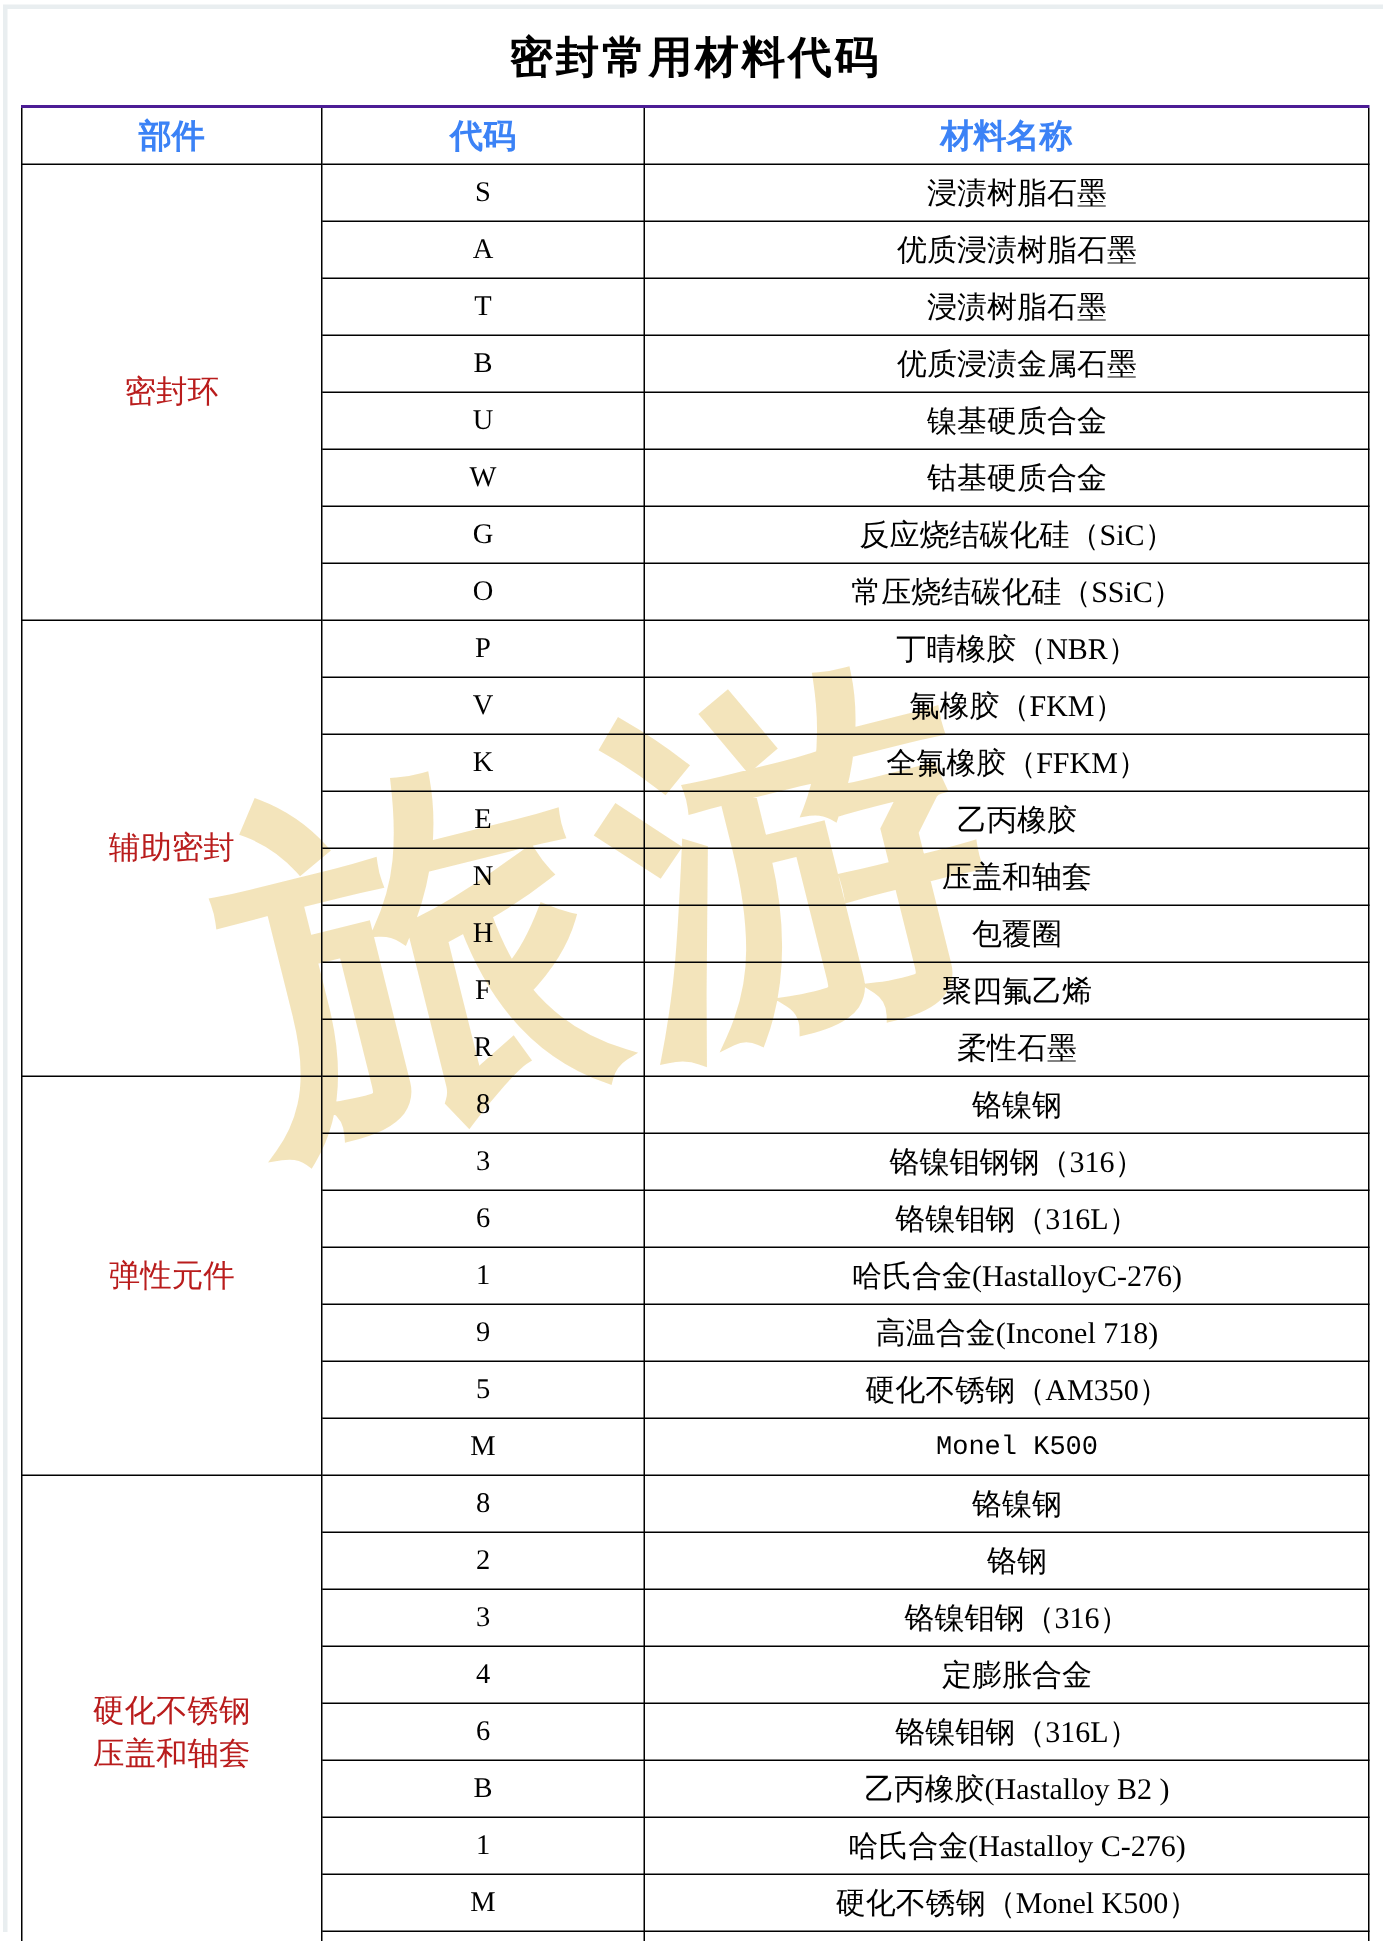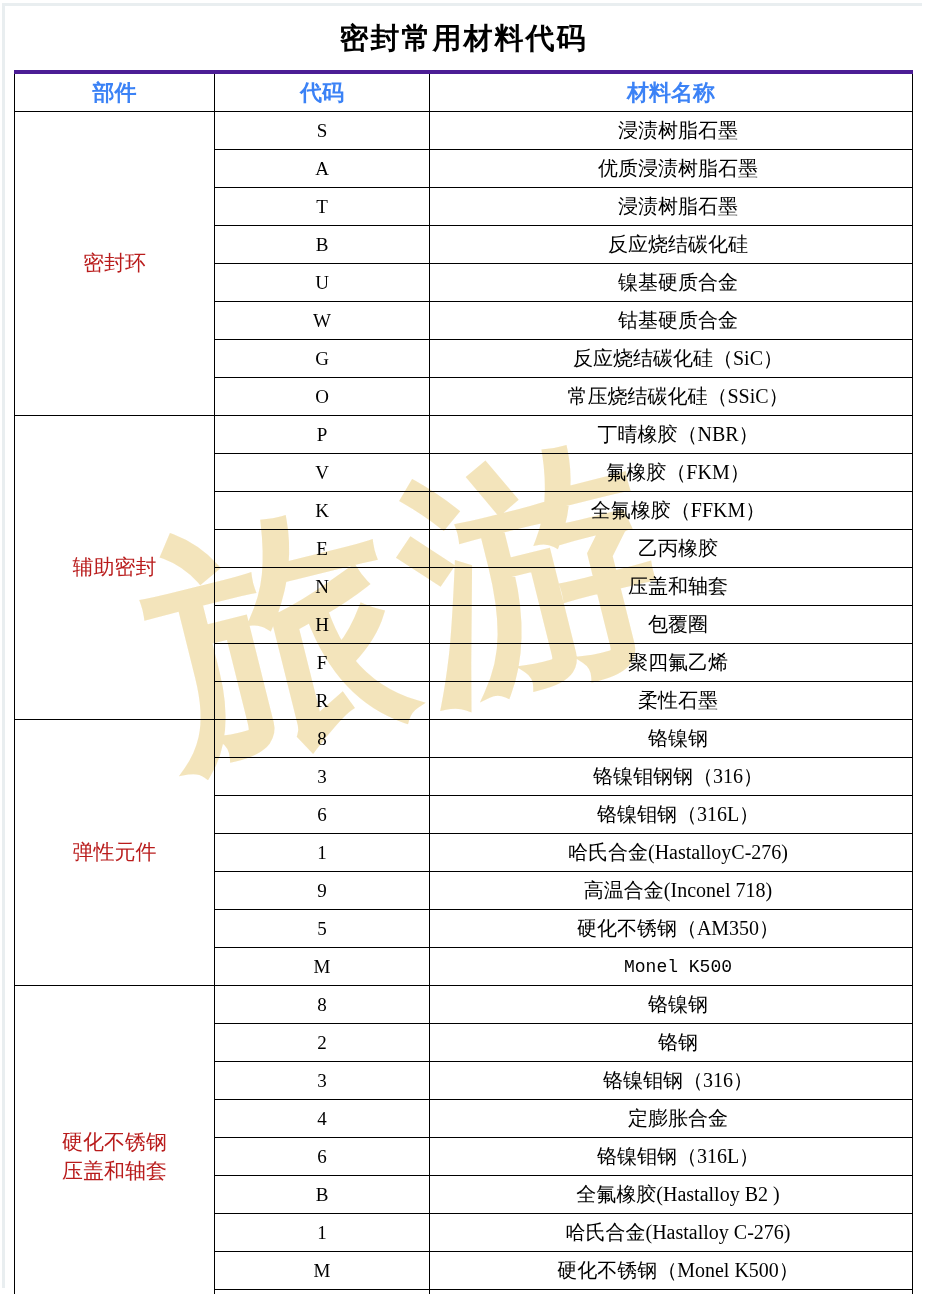--- a/index.html
+++ b/index.html
@@ -51,21 +51,21 @@
   col.c2 { width: 215px; }
   col.c3 { width: 483px; }
 
   td, th {
     border: 1px solid #000000;
     padding: 0;
     background: transparent;
   }
   .title-cell {
     border: none;
-    border-bottom: 4px solid #4c1d95;
+    border-bottom: 2px solid #4c1d95;
     text-align: center;
     font-size: 29px;
     font-weight: bold;
     height: 62px;
     letter-spacing: 2px;
     color: #000;
   }
   .hdr {
     text-align: center;
     font-size: 22px;
@@ -147,21 +147,21 @@
           <tr>
             <td class="code">A</td>
             <td class="mat">优质浸渍树脂石墨</td>
           </tr>
           <tr>
             <td class="code">T</td>
             <td class="mat">浸渍树脂石墨</td>
           </tr>
           <tr>
             <td class="code">B</td>
-            <td class="mat">反应烧结碳化硅</td>
+            <td class="mat">优质浸渍金属石墨</td>
           </tr>
           <tr>
             <td class="code">U</td>
             <td class="mat">镍基硬质合金</td>
           </tr>
           <tr>
             <td class="code">W</td>
             <td class="mat">钴基硬质合金</td>
           </tr>
           <tr>
@@ -253,21 +253,21 @@
           <tr>
             <td class="code">4</td>
             <td class="mat">定膨胀合金</td>
           </tr>
           <tr>
             <td class="code">6</td>
             <td class="mat">铬镍钼钢（316L）</td>
           </tr>
           <tr>
             <td class="code">B</td>
-            <td class="mat">全氟橡胶(Hastalloy B2 )</td>
+            <td class="mat">乙丙橡胶(Hastalloy B2 )</td>
           </tr>
           <tr>
             <td class="code">1</td>
             <td class="mat">哈氏合金(Hastalloy C-276)</td>
           </tr>
           <tr>
             <td class="code">M</td>
             <td class="mat">硬化不锈钢（Monel K500）</td>
           </tr>
           <tr>

